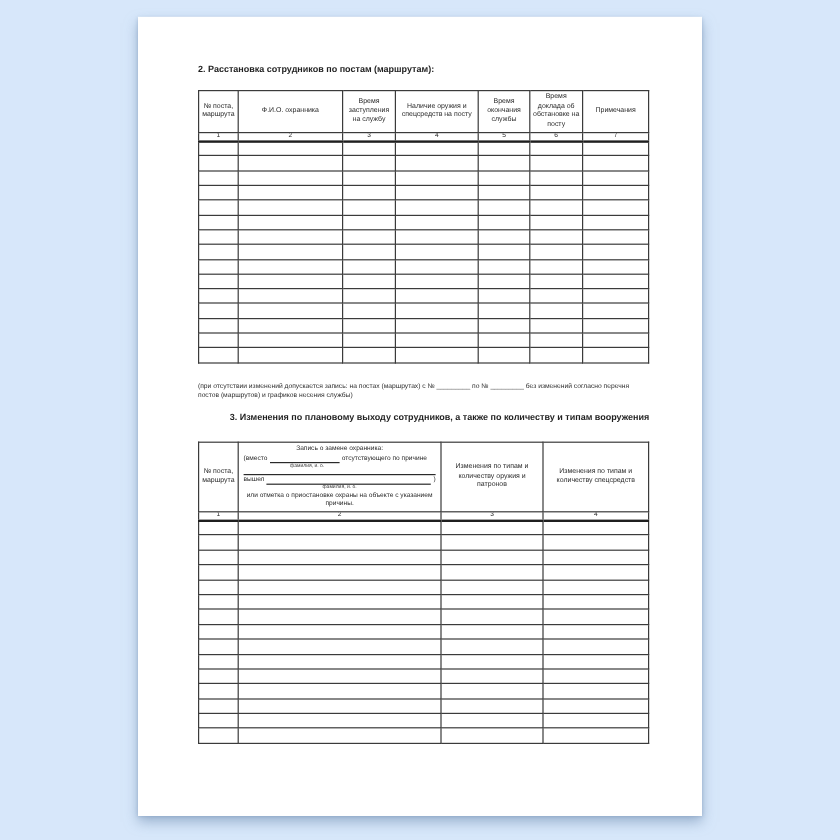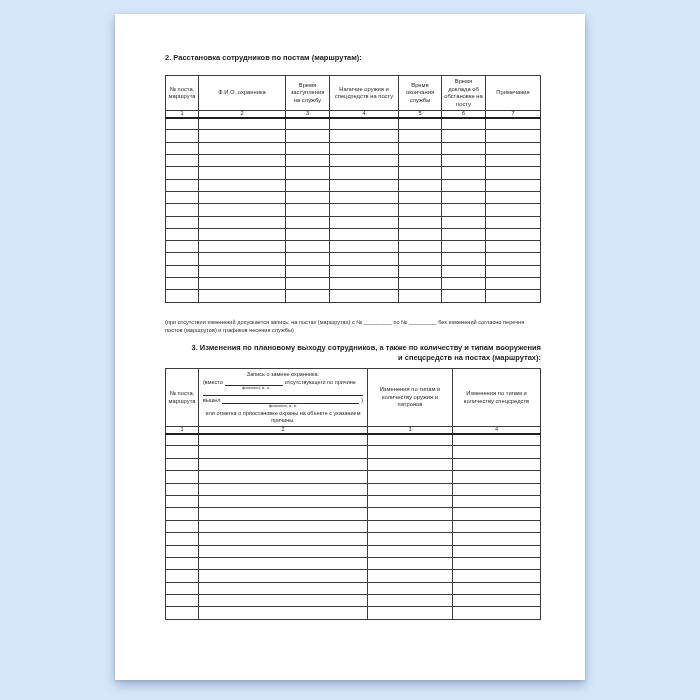--- a/index.html
+++ b/index.html
@@ -255,21 +255,20 @@
         </tbody>
     </table>
 
     <div class="note">
       <div>(при отсутствии изменений допускается запись: на постах (маршрутах) с № _________ по № _________ без изменений согласно перечня</div>
       <div>постов (маршрутов) и графиков несения службы)</div>
     </div>
 
     <div class="sec-title" id="sec3-title">
       <div>3. Изменения по плановому выходу сотрудников, а также по количеству и типам вооружения</div>
-      <div>и спецсредств на постах (маршрутах):</div>
     </div>
 
     <table class="doc-table" id="table2">
       <colgroup>
         <col style="width:33px">
           <col style="width:169px">
           <col style="width:85px">
           <col style="width:88px">
       </colgroup>
       <thead>

